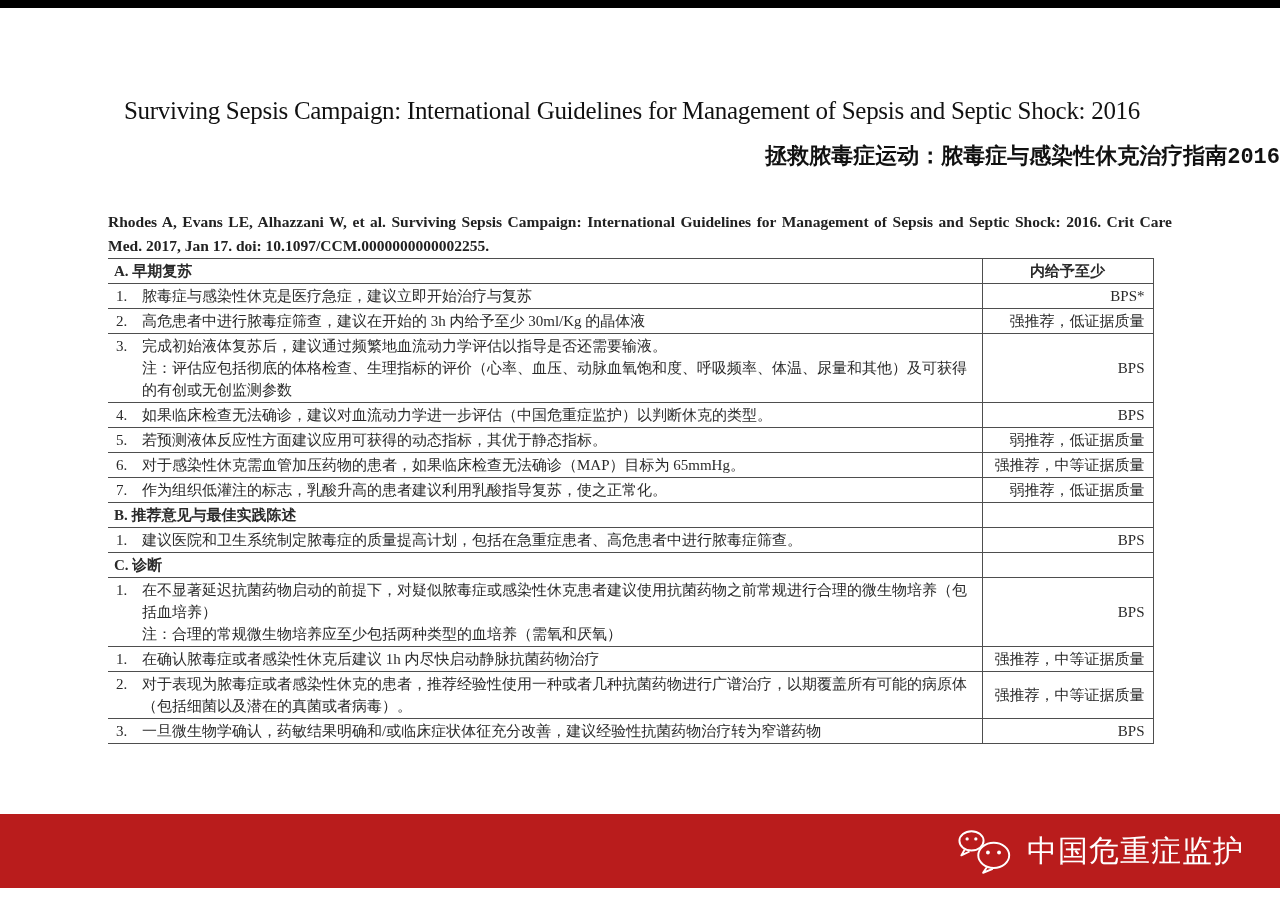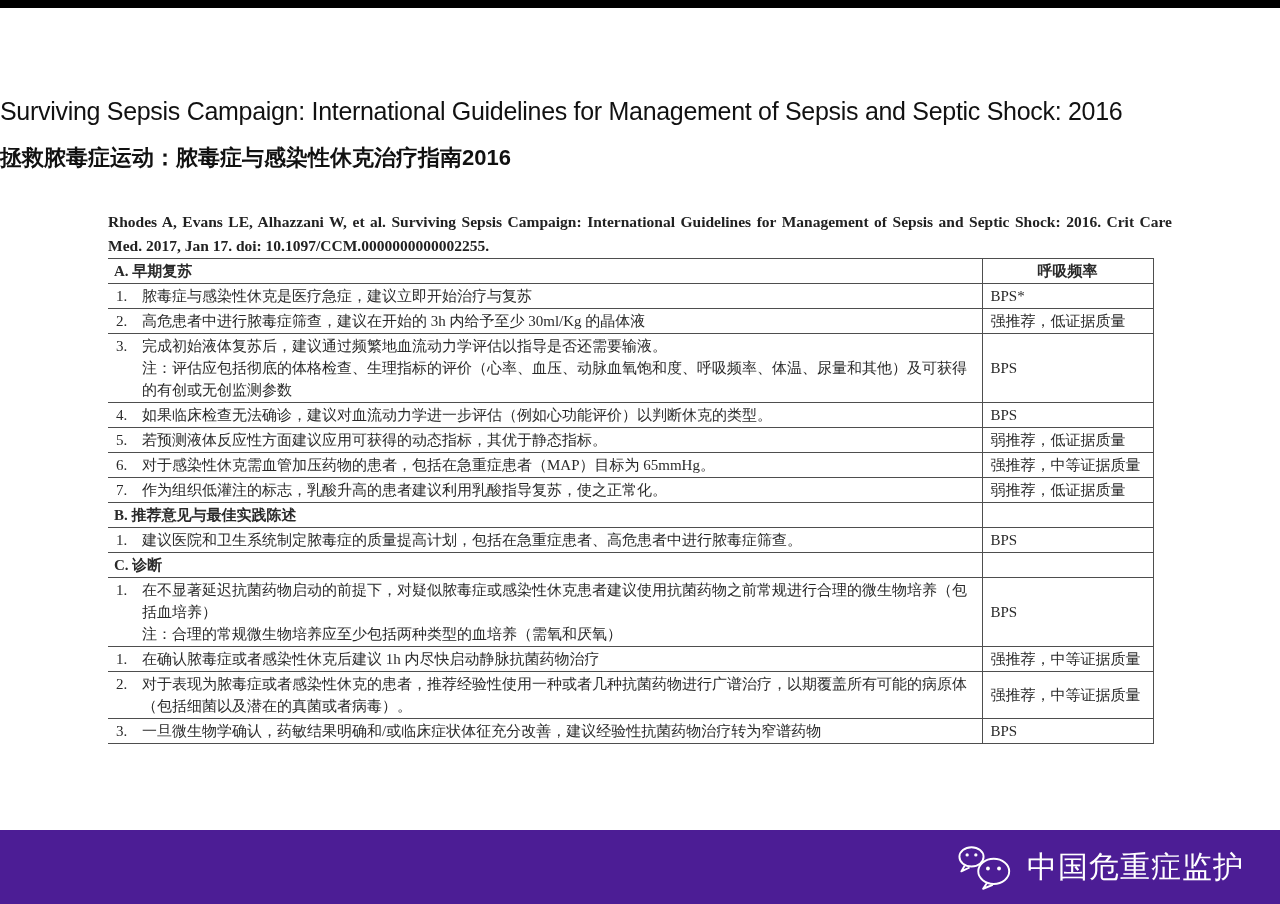--- a/index.html
+++ b/index.html
@@ -13,32 +13,33 @@
     font-family: "Liberation Serif", "DejaVu Serif", serif;
     color: #1e1e1e;
   }
   .top-strip {
     position: absolute; top: 0; left: 0;
     width: 100%; height: 8px;
     background: #000000;
   }
   .title-en {
     margin: 96px 16px 0 0;
+    text-align: center;
     white-space: nowrap;
-    font-family: Liberation Sans, sans-serif;
+    font-family: Liberation Serif, serif;
     font-weight: 400;
     font-size: 25px;
     line-height: 30px;
     letter-spacing: -0.3px;
     color: #111111;
   }
   .title-zh {
     margin: 18px 0 0 0;
-    text-align: left;
-    font-family: Liberation Sans, sans-serif;
+    text-align: right;
+    font-family: Liberation Mono, monospace;
     font-weight: 700;
     font-size: 22px;
     line-height: 28px;
     color: #111111;
   }
   .citation {
     margin: 38px 108px 0 108px;
     width: 1064px;
     font-size: 15.5px;
     line-height: 24px;
@@ -63,32 +64,32 @@
     table-layout: fixed;
   }
   table.rec-table td {
     border-bottom: 1px solid #4e4e4e;
     border-right: 1px solid #4e4e4e;
     vertical-align: middle;
     padding: 1px 8px;
     line-height: 22px;
   }
   td.content-cell { width: 874px; }
-  td.grade-cell   { width: 171px; padding-left: 10px; }
+  td.grade-cell   { width: 171px; padding-left: 10px; text-align: right; }
   td.content-cell.section-cell { font-weight: 700; padding-left: 6px; }
   td.grade-cell.grade-head { font-weight: 700; text-align: center; padding-left: 8px; }
   .row-inner { display: flex; }
   .item-num { flex: 0 0 26px; }
   .item-body { flex: 1 1 auto; }
   .item-note { }
   .footer-bar {
     position: absolute;
-    left: 0; bottom: 0;
+    left: 0; bottom: 16px;
     width: 100%; height: 74px;
-    background: #4c1d95;
+    background: #b91c1c;
     display: flex;
     align-items: center;
     justify-content: flex-end;
     gap: 12px;
     padding-right: 36px;
   }
   .brand-text {
     font-family: "Liberation Sans", "DejaVu Sans", sans-serif;
     font-size: 30px;
     letter-spacing: 1px;
@@ -106,21 +107,21 @@
   <h1 class="title-en">Surviving Sepsis Campaign: International Guidelines for Management of Sepsis and Septic Shock: 2016</h1>
   <h2 class="title-zh">拯救脓毒症运动：脓毒症与感染性休克治疗指南2016</h2>
 
   <p class="citation">Rhodes A, Evans LE, Alhazzani W, et al. Surviving Sepsis Campaign: International Guidelines for Management of Sepsis and Septic Shock: 2016. Crit Care Med. 2017, Jan 17. doi: 10.1097/CCM.0000000000002255.</p>
 
 
   <table class="rec-table">
     <tbody id="table-body">
         <tr>
           <td class="content-cell section-cell"><span>A. 早期复苏</span></td>
-          <td class="grade-cell grade-head">呼吸频率</td>
+          <td class="grade-cell grade-head">内给予至少</td>
         </tr>
         <tr>
           <td class="content-cell">
             <div class="row-inner">
               <span class="item-num">1.</span>
               <div class="item-body">
                 <div>脓毒症与感染性休克是医疗急症，建议立即开始治疗与复苏</div>
               </div>
             </div>
           </td>
@@ -147,21 +148,21 @@
               </div>
             </div>
           </td>
           <td class="grade-cell"><span>BPS</span></td>
         </tr>
         <tr>
           <td class="content-cell">
             <div class="row-inner">
               <span class="item-num">4.</span>
               <div class="item-body">
-                <div>如果临床检查无法确诊，建议对血流动力学进一步评估（例如心功能评价）以判断休克的类型。</div>
+                <div>如果临床检查无法确诊，建议对血流动力学进一步评估（中国危重症监护）以判断休克的类型。</div>
               </div>
             </div>
           </td>
           <td class="grade-cell"><span>BPS</span></td>
         </tr>
         <tr>
           <td class="content-cell">
             <div class="row-inner">
               <span class="item-num">5.</span>
               <div class="item-body">
@@ -169,21 +170,21 @@
               </div>
             </div>
           </td>
           <td class="grade-cell"><span>弱推荐，低证据质量</span></td>
         </tr>
         <tr>
           <td class="content-cell">
             <div class="row-inner">
               <span class="item-num">6.</span>
               <div class="item-body">
-                <div>对于感染性休克需血管加压药物的患者，包括在急重症患者（MAP）目标为 65mmHg。</div>
+                <div>对于感染性休克需血管加压药物的患者，如果临床检查无法确诊（MAP）目标为 65mmHg。</div>
               </div>
             </div>
           </td>
           <td class="grade-cell"><span>强推荐，中等证据质量</span></td>
         </tr>
         <tr>
           <td class="content-cell">
             <div class="row-inner">
               <span class="item-num">7.</span>
               <div class="item-body">

